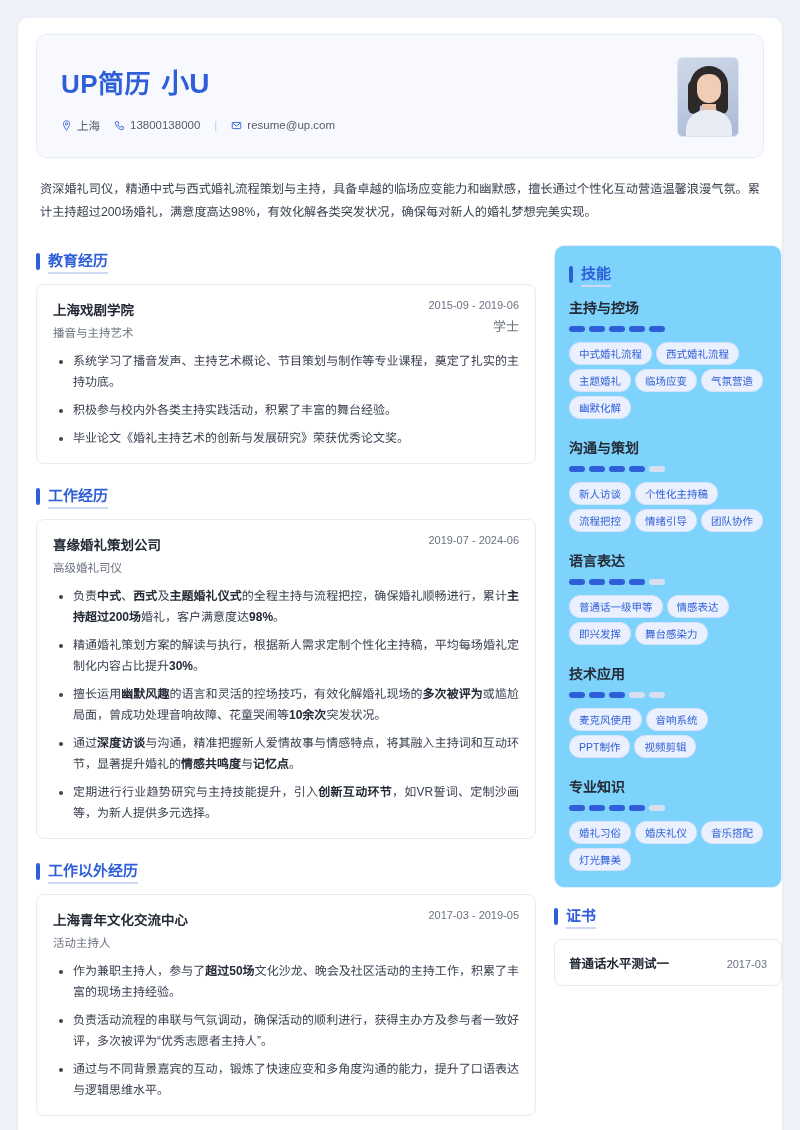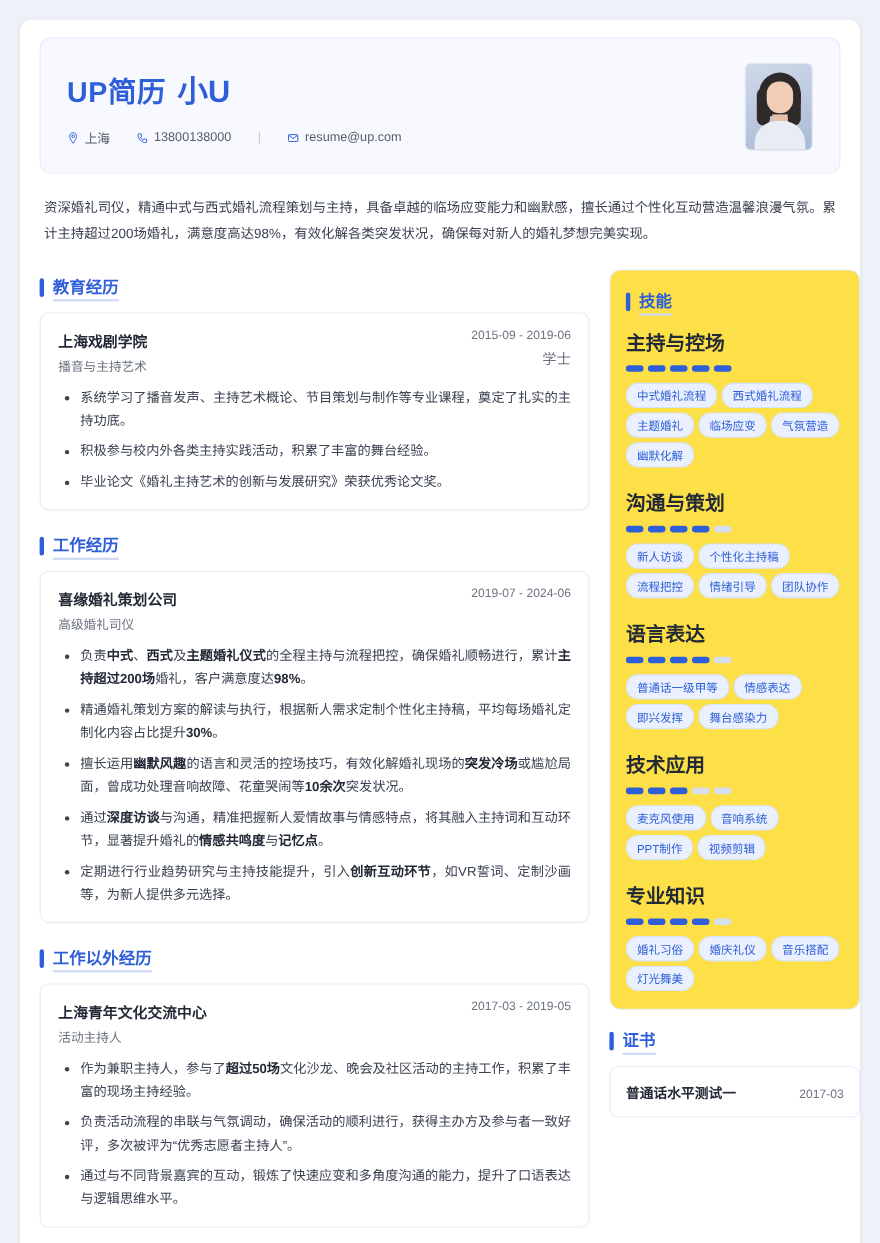--- a/index.html
+++ b/index.html
@@ -39,21 +39,21 @@
     letter-spacing: .5px;
   }
   .person-name {
     font-size: 28px;
     font-weight: bold;
     color: #2f5fd8;
   }
   .contact-row {
     display: flex;
     align-items: center;
-    gap: 24px;
+    gap: 14px;
     margin-top: 16px;
     font-size: 11.5px;
     color: #555c6b;
   }
   .contact-item { display: flex; align-items: center; gap: 5px; }
   .contact-item svg { display: block; }
   .sep { color: #c4cbd8; }
 
   .avatar {
     width: 62px; height: 80px;
@@ -135,29 +135,29 @@
     line-height: 1.75;
     color: #3a4150;
     margin-bottom: 7px;
     text-align: justify;
   }
   ul.bullets li:last-child { margin-bottom: 0; }
   ul.bullets li b { font-weight: bold; color: #232a36; }
 
   
   .side-card {
-    background: #fde047;
+    background: #7dd3fc;
     border: 1px solid #e6ecf8;
     border-radius: 10px;
     padding: 14px 14px 16px 14px;
     margin-bottom: 16px;
   }
   .skill-group { margin-bottom: 18px; }
   .skill-group:last-child { margin-bottom: 0; }
-  .skill-name { font-size: 18px; font-weight: bold; color: #232a36; margin-bottom: 9px; }
+  .skill-name { font-size: 14px; font-weight: bold; color: #232a36; margin-bottom: 9px; }
   .dots { display: flex; gap: 4px; margin-bottom: 10px; }
   .dots span { width: 16px; height: 6px; border-radius: 3px; background: #d7def0; }
   .dots span.on { background: #2f5fd8; }
   .tags { display: flex; flex-wrap: wrap; gap: 4px; }
   .tag {
     font-size: 10.5px;
     color: #2f5fd8;
     background: #eaf0fd;
     border: 1px solid #d7e2fb;
     border-radius: 11px;
@@ -265,21 +265,21 @@
             <div class="entry-org">喜缘婚礼策划公司</div>
             <div class="entry-sub">高级婚礼司仪</div>
           </div>
           <div class="entry-meta">
             <div class="entry-date">2019-07 - 2024-06</div>
           </div>
         </div>
         <ul class="bullets">
             <li>负责<b>中式</b>、<b>西式</b>及<b>主题婚礼仪式</b>的全程主持与流程把控，确保婚礼顺畅进行，累计<b>主持超过200场</b>婚礼，客户满意度达<b>98%</b>。</li>
             <li>精通婚礼策划方案的解读与执行，根据新人需求定制个性化主持稿，平均每场婚礼定制化内容占比提升<b>30%</b>。</li>
-            <li>擅长运用<b>幽默风趣</b>的语言和灵活的控场技巧，有效化解婚礼现场的<b>突发冷场</b>或尴尬局面，曾成功处理音响故障、花童哭闹等<b>10余次</b>突发状况。</li>
+            <li>擅长运用<b>幽默风趣</b>的语言和灵活的控场技巧，有效化解婚礼现场的<b>多次被评为</b>或尴尬局面，曾成功处理音响故障、花童哭闹等<b>10余次</b>突发状况。</li>
             <li>通过<b>深度访谈</b>与沟通，精准把握新人爱情故事与情感特点，将其融入主持词和互动环节，显著提升婚礼的<b>情感共鸣度</b>与<b>记忆点</b>。</li>
             <li>定期进行行业趋势研究与主持技能提升，引入<b>创新互动环节</b>，如VR誓词、定制沙画等，为新人提供多元选择。</li>
           </ul>
       </div>
 
       <div class="section-title">
         <span class="bar"></span>
         <span class="txt">工作以外经历</span>
       </div>
       <div class="card">

